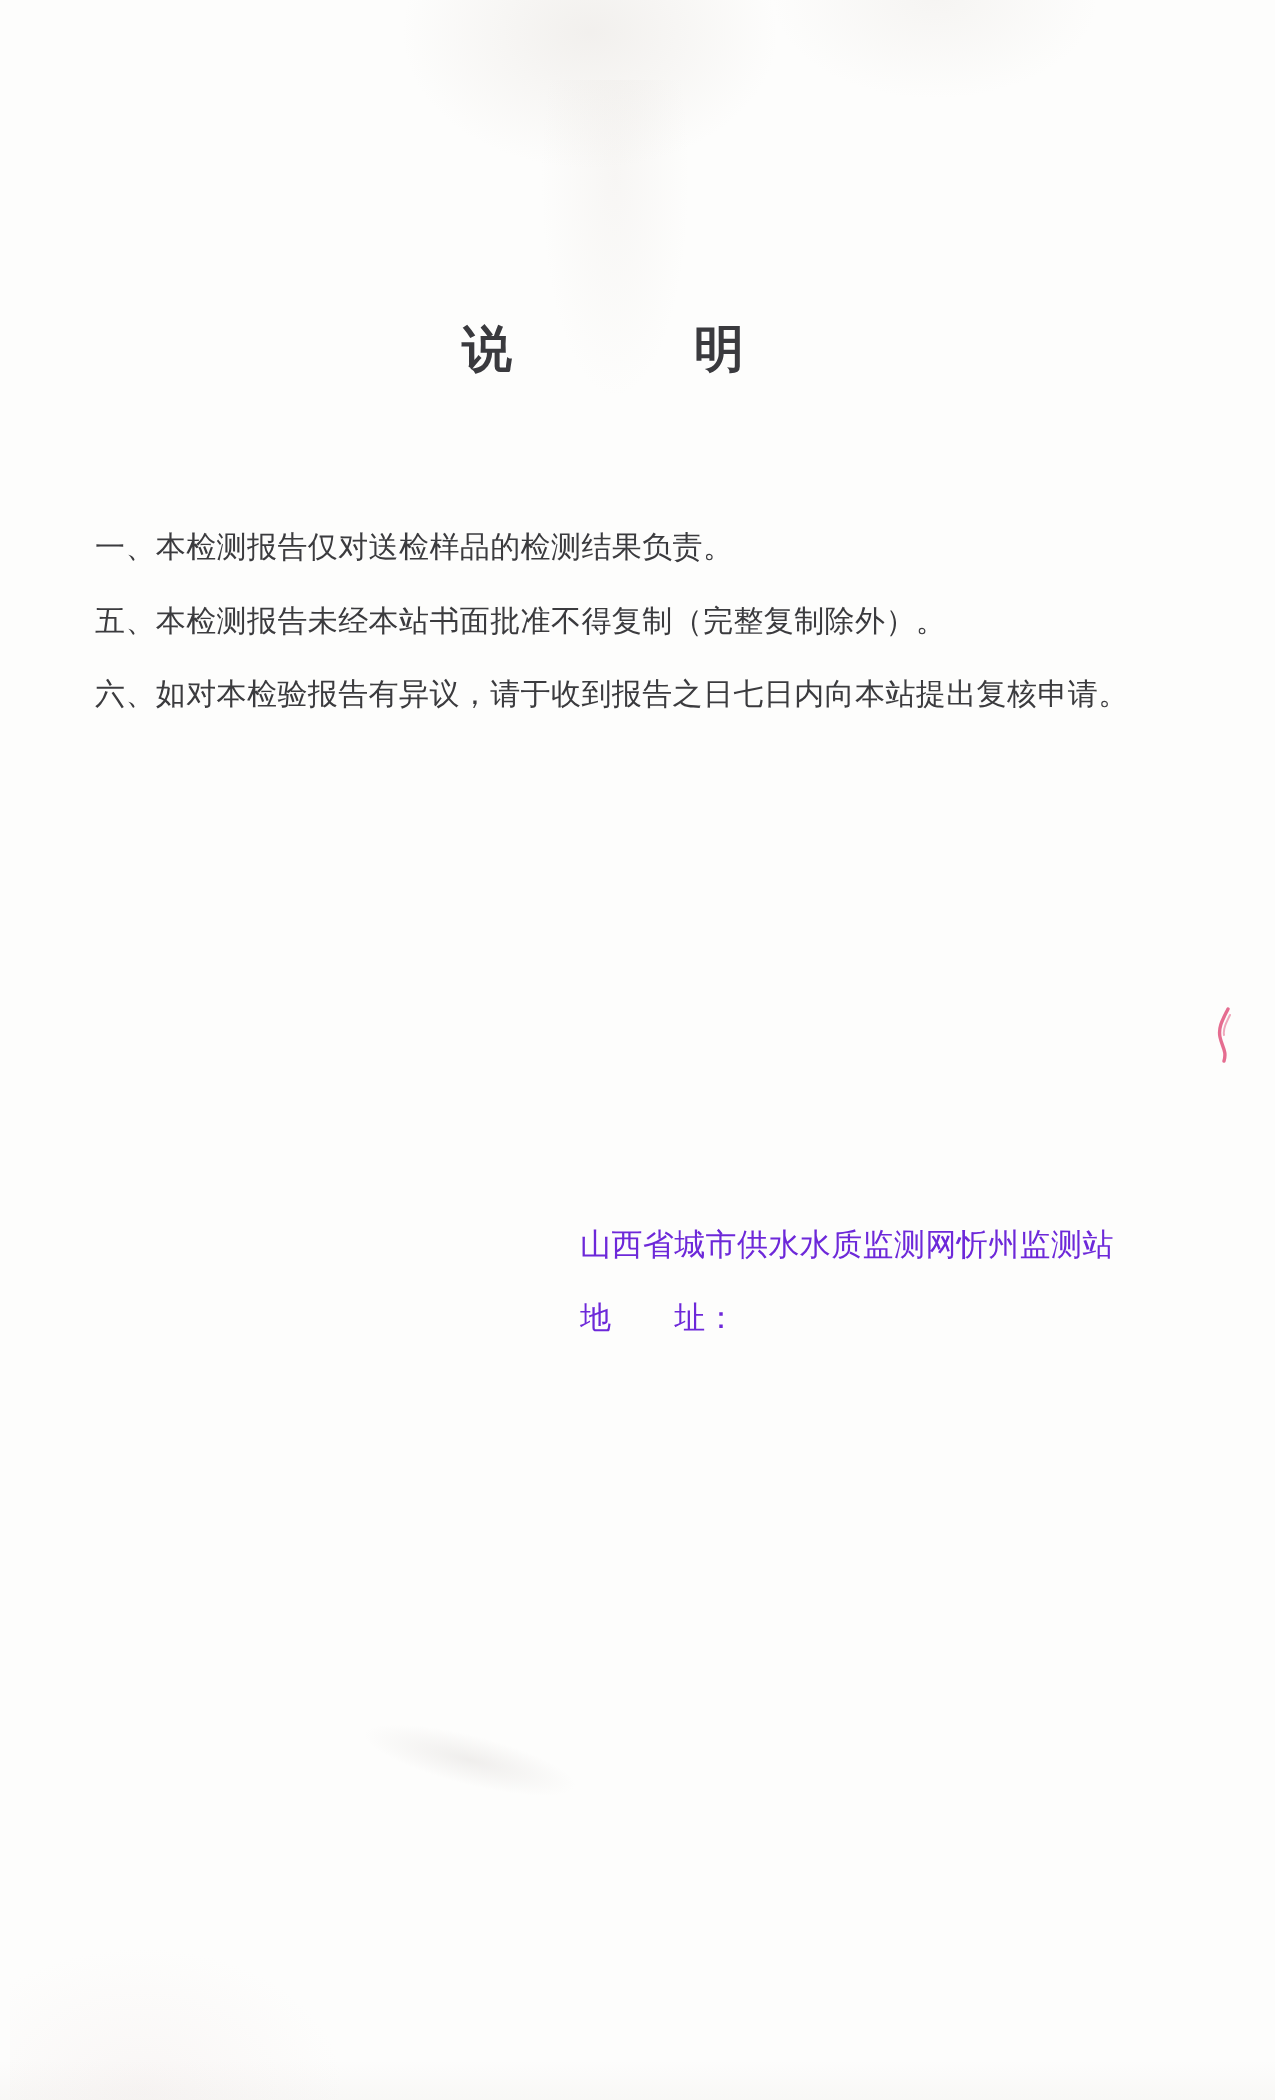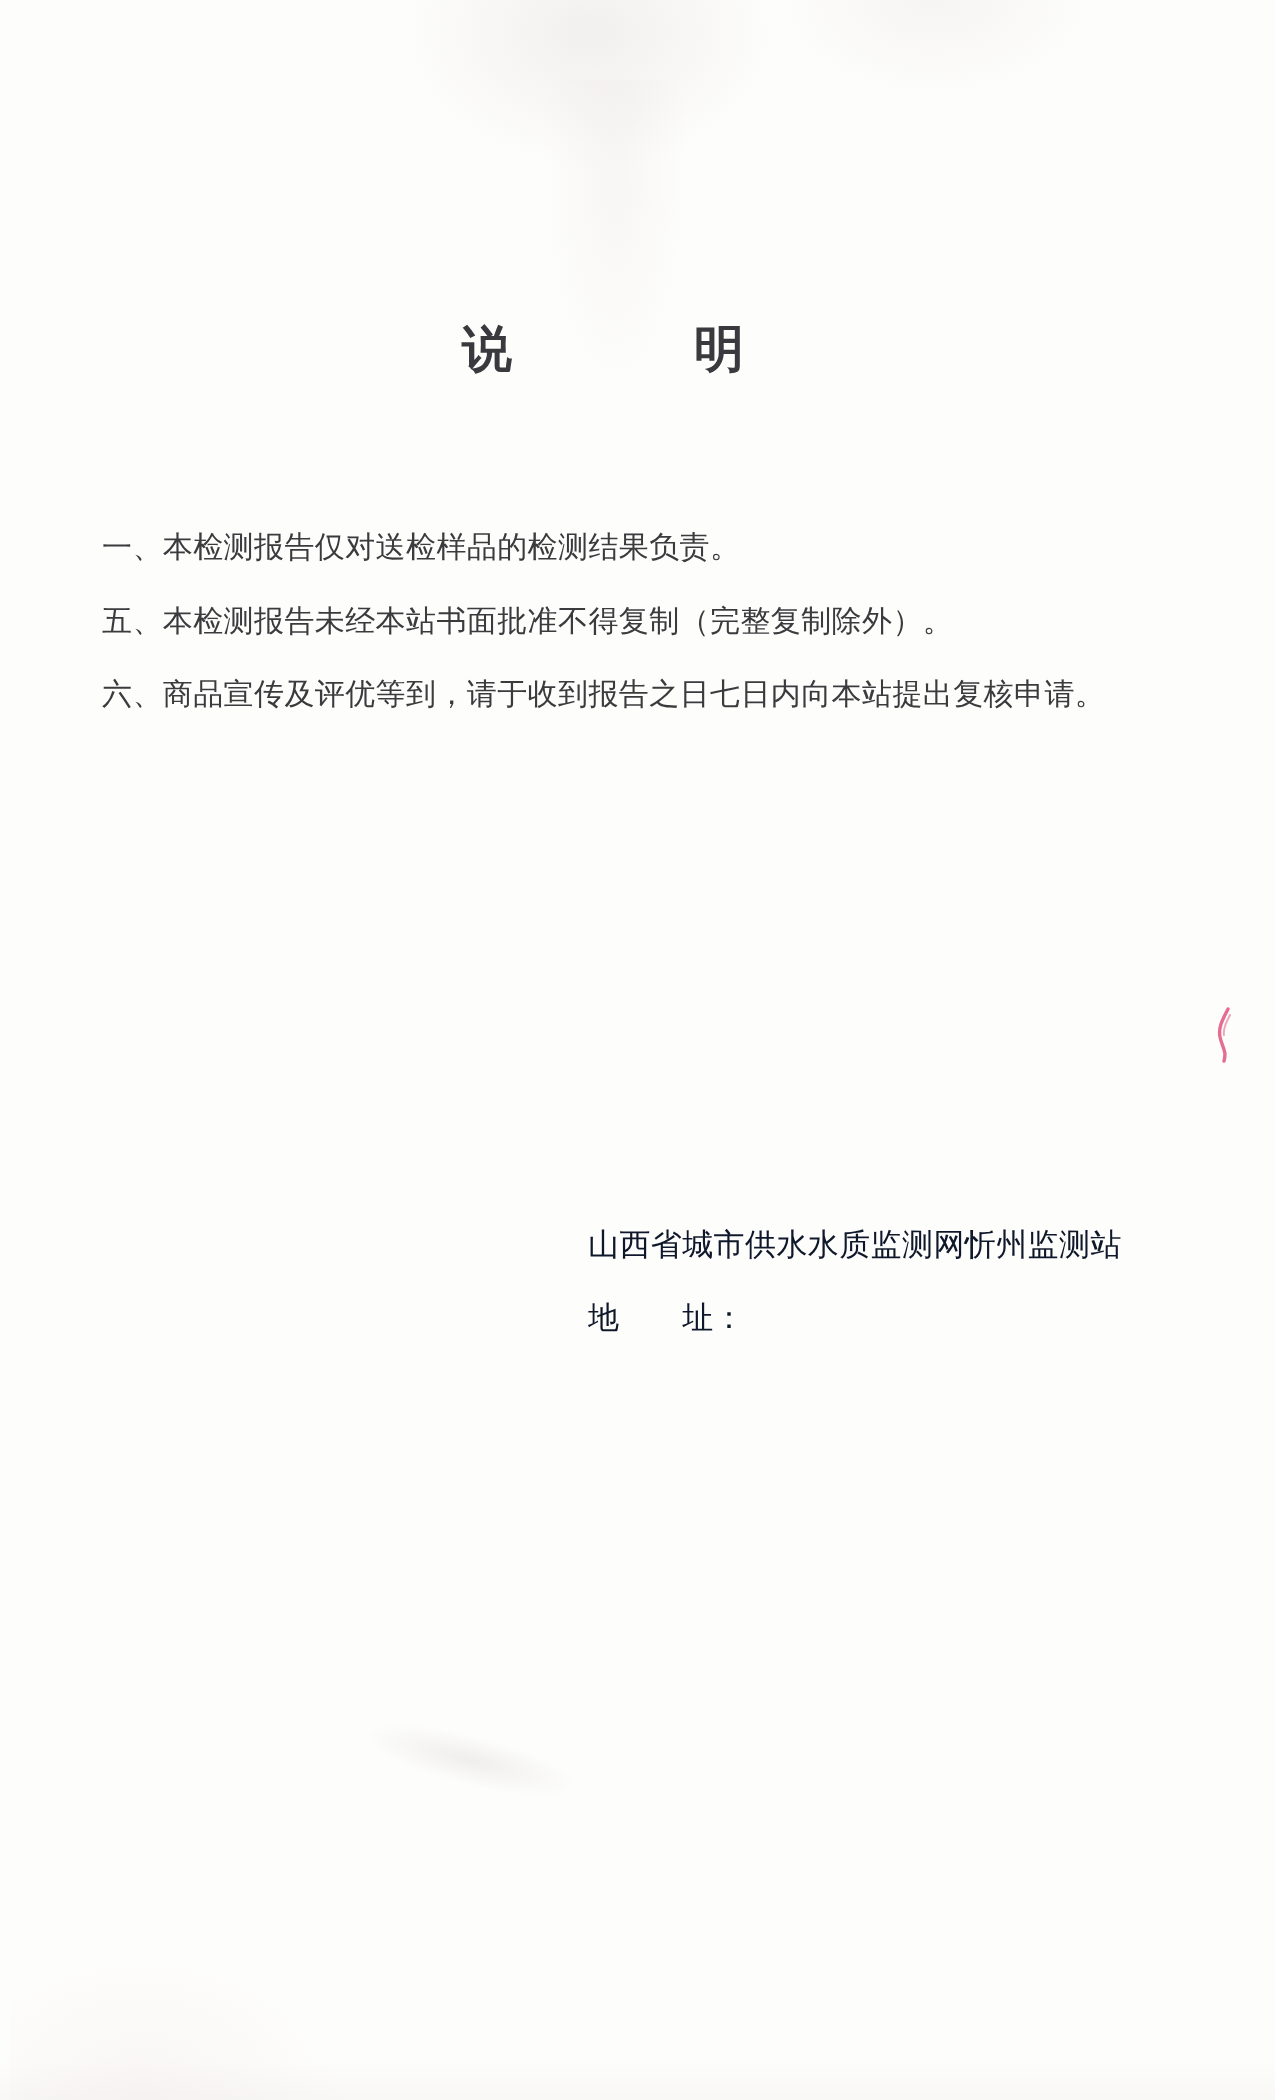--- a/index.html
+++ b/index.html
@@ -55,21 +55,21 @@
     display: flex;
     gap: 182px;
     font-size: 50px;
     font-weight: 600;
     letter-spacing: 0;
     color: #3a3a3e;
   }
 
   .notes {
     position: absolute;
-    left: 102px;
+    left: 95px;
     top: 511px;
     width: 1120px;
   }
   .note-line {
     height: 73.6px;
     display: flex;
     align-items: center;
     font-size: 30px;
     letter-spacing: 0.4px;
     white-space: pre;
@@ -81,22 +81,21 @@
     left: 580px;
     top: 1208px;
   }
   .issuer-line {
     height: 73.6px;
     display: flex;
     align-items: center;
     font-size: 31px;
     letter-spacing: 0.4px;
     white-space: pre;
-    color: #0f172a;
-    margin-left: 8px;
+    color: #6d28d9;
   }
 
   .red-mark {
     position: absolute;
     left: 1212px;
     top: 1006px;
     width: 26px;
     height: 58px;
   }
 </style>
@@ -113,21 +112,21 @@
   <div class="artifact art-bottom-edge"></div>
 
   <h1 class="doc-title">
     <span>说</span>
     <span>明</span>
   </h1>
 
   <div class="notes">
     <div class="note-line">一、本检测报告仅对送检样品的检测结果负责。</div>
     <div class="note-line">五、本检测报告未经本站书面批准不得复制（完整复制除外）。</div>
-    <div class="note-line">六、商品宣传及评优等到，请于收到报告之日七日内向本站提出复核申请。</div>
+    <div class="note-line">六、如对本检验报告有异议，请于收到报告之日七日内向本站提出复核申请。</div>
   </div>
 
   <div class="issuer">
     <div class="issuer-line">山西省城市供水水质监测网忻州监测站</div>
     <div class="issuer-line">
       <span>地　　址：</span>
     </div>
   </div>
 
   <svg class="red-mark" viewBox="0 0 26 58">

